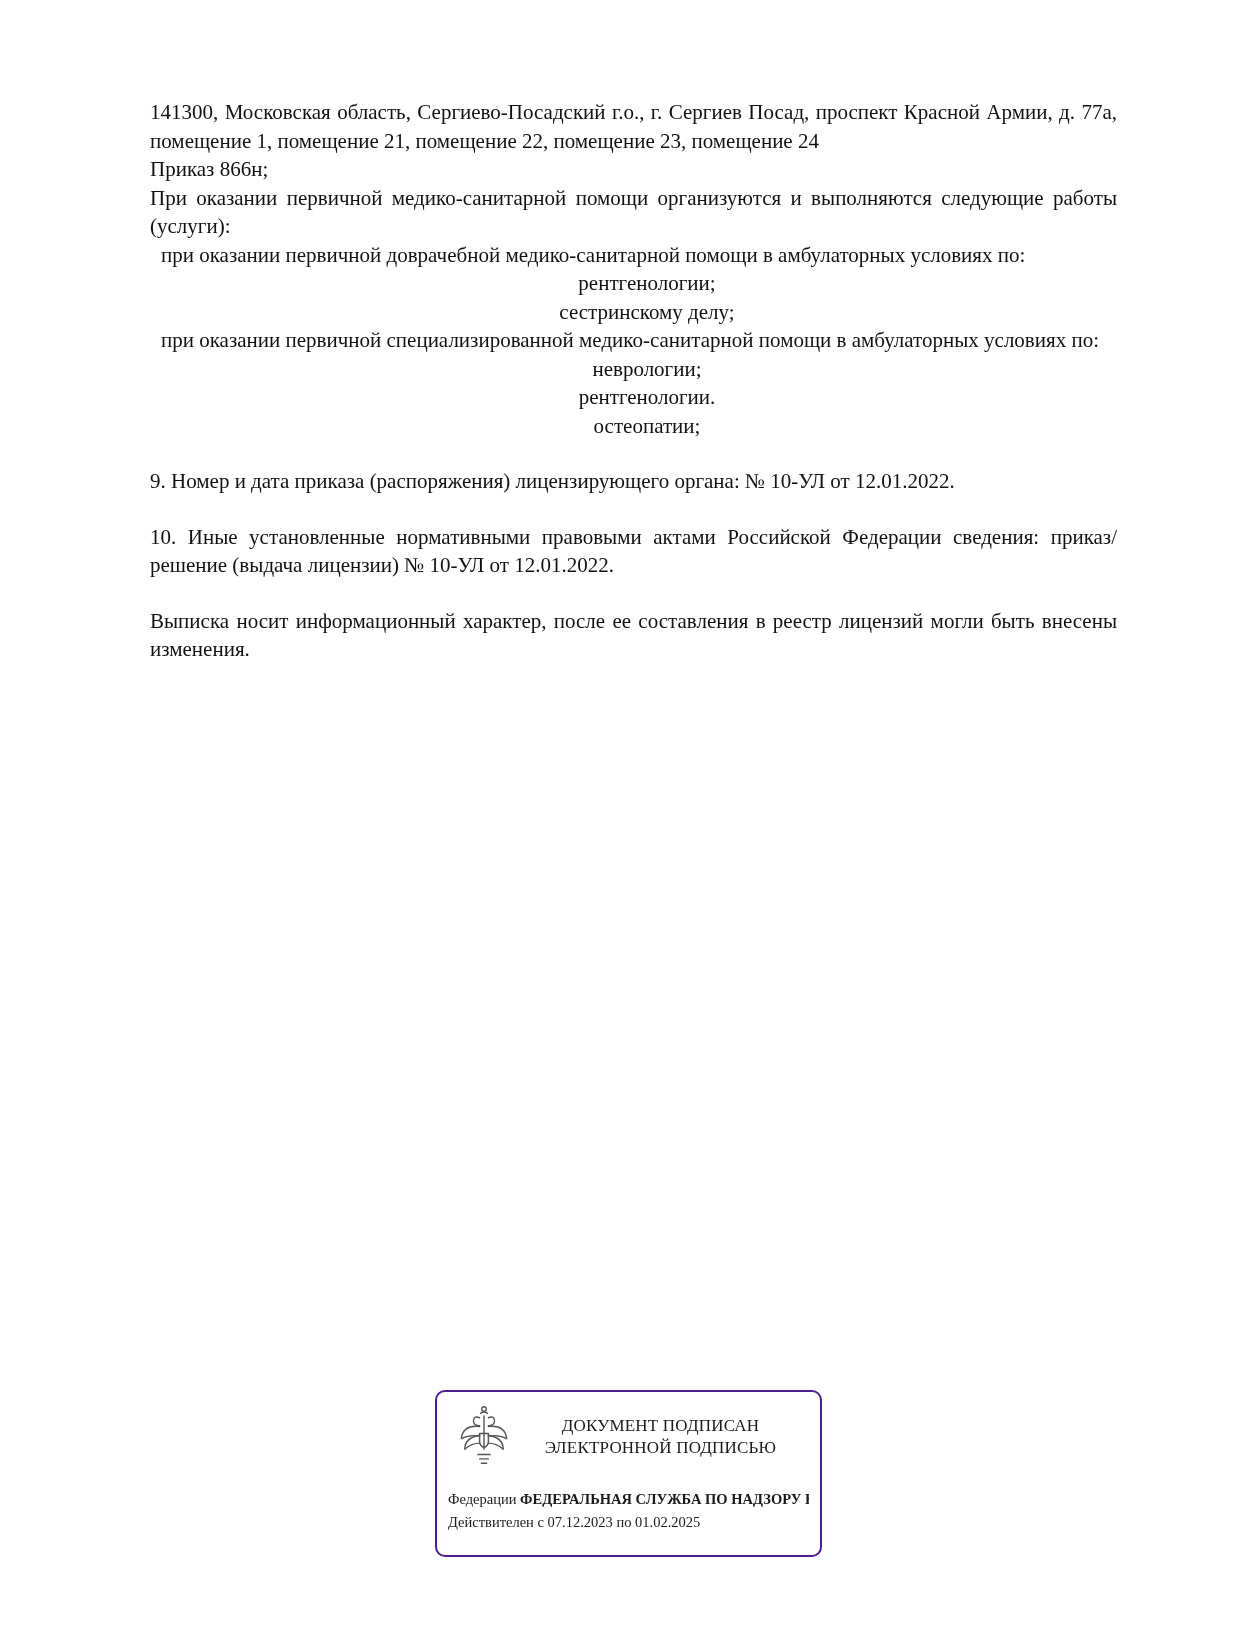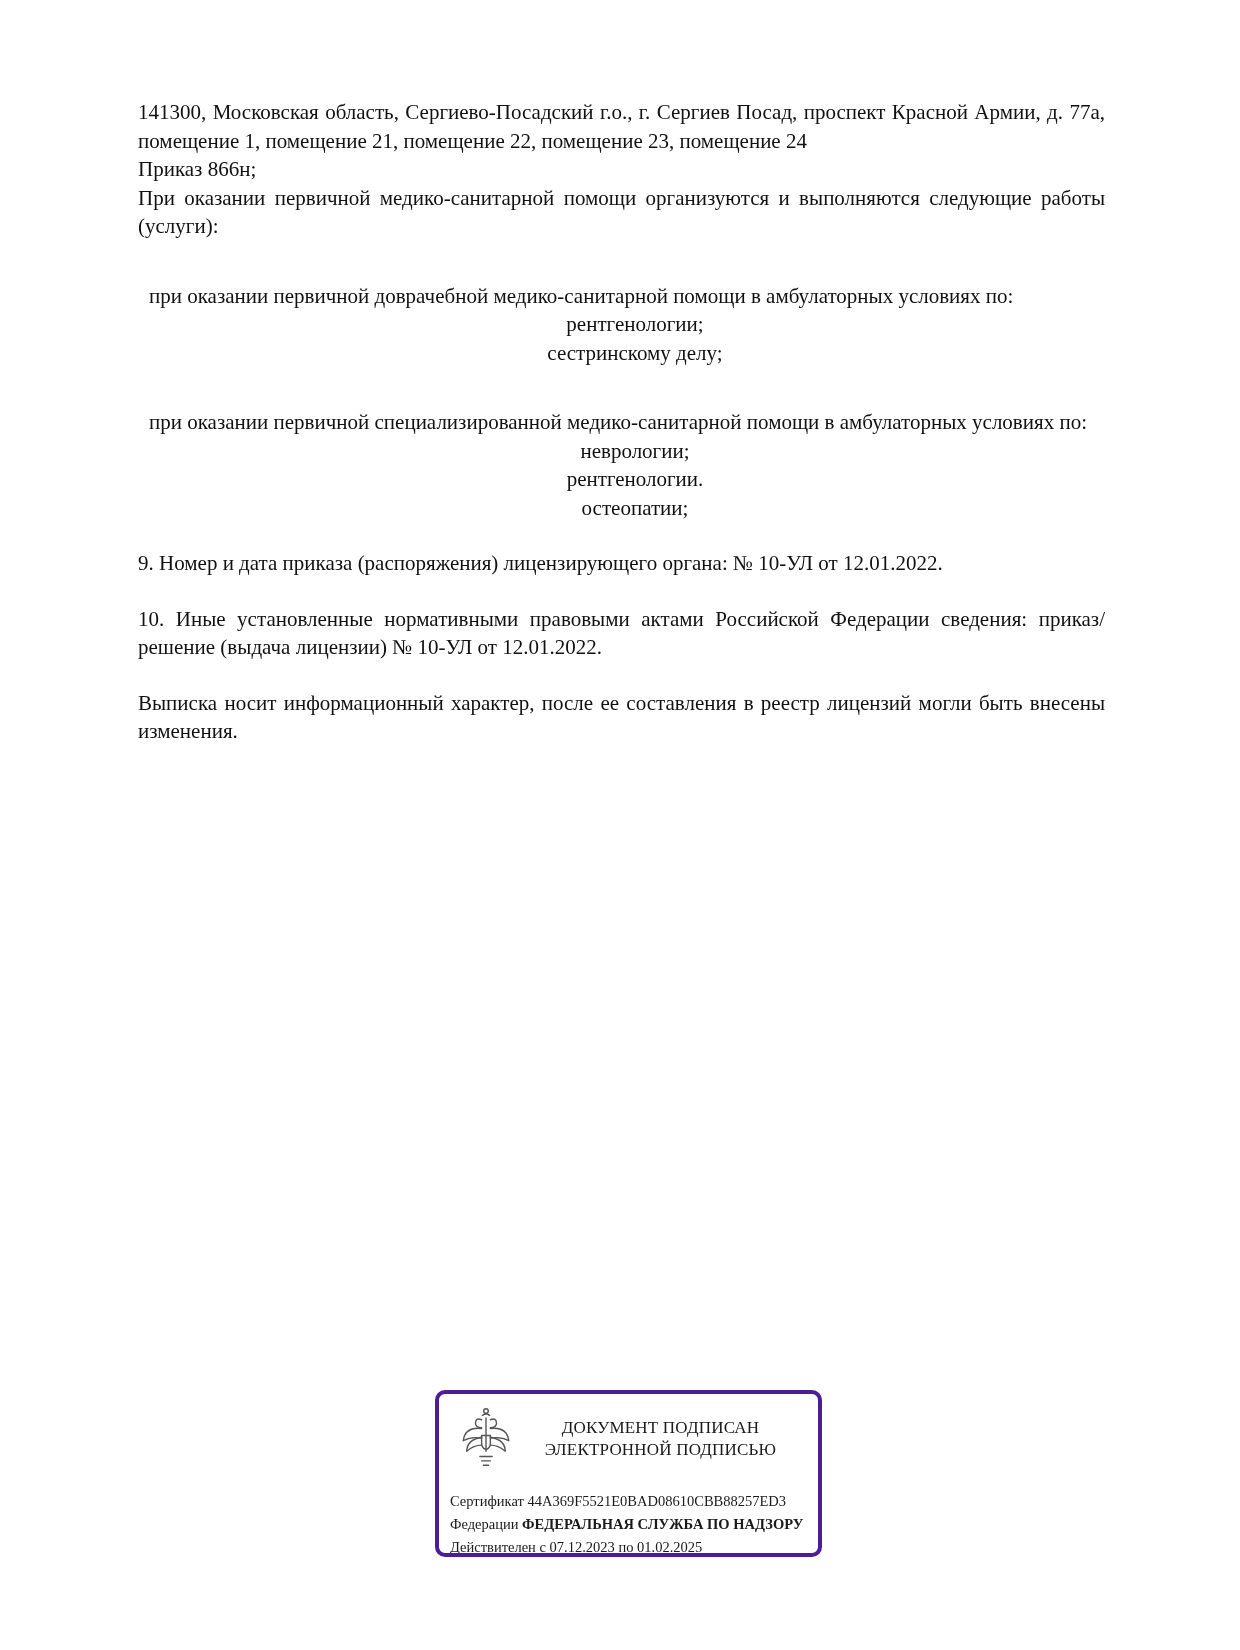--- a/index.html
+++ b/index.html
@@ -11,51 +11,50 @@
     position: relative;
     width: 1240px;
     height: 1650px;
     background: #ffffff;
     font-family: "Liberation Serif", "DejaVu Serif", serif;
     color: #111111;
     overflow: hidden;
   }
   .content {
     position: absolute;
-    left: 138px;
+    left: 150px;
     top: 98px;
     width: 967px;
     font-size: 21px;
     line-height: 28.5px;
   }
   .p {
     text-align: justify;
     margin: 0;
   }
   .p.indent-first {
     text-indent: 11px;
-    margin-top: 41px;
   }
   .p.indent-item {
     padding-left: 27px;
     text-align: center;
   }
   .p.gap {
     margin-top: 27px;
   }
 
   
   .stamp {
     position: absolute;
     left: 435px;
     top: 1390px;
     width: 387px;
     height: 167px;
     box-sizing: border-box;
-    border: 4px solid #4c1d95;
+    border: 2px solid #4c1d95;
     border-radius: 10px;
     background: #ffffff;
     padding: 8px 11px 8px 11px;
     overflow: hidden;
   }
   .stamp-top {
     display: flex;
     align-items: center;
     height: 74px;
   }
@@ -134,23 +133,20 @@
           <path d="M29 68 h6"></path>
         </g>
       </svg>
       <div class="stamp-title">
         <div>ДОКУМЕНТ ПОДПИСАН</div>
         <div>ЭЛЕКТРОННОЙ ПОДПИСЬЮ</div>
       </div>
     </div>
     <div class="stamp-info">
       <div class="row">
-        <span>Сертификат</span>&nbsp;<span>44A369F5521E0BAD08610CBB88257ED3</span>
-      </div>
-      <div class="row">
         <span>Федерации</span>&nbsp;<span class="bold">ФЕДЕРАЛЬНАЯ СЛУЖБА ПО НАДЗОРУ В С</span>
       </div>
       <div class="row">
         <span>Действителен с 07.12.2023 по 01.02.2025</span>
       </div>
     </div>
   </div>
 
 </div>
 

